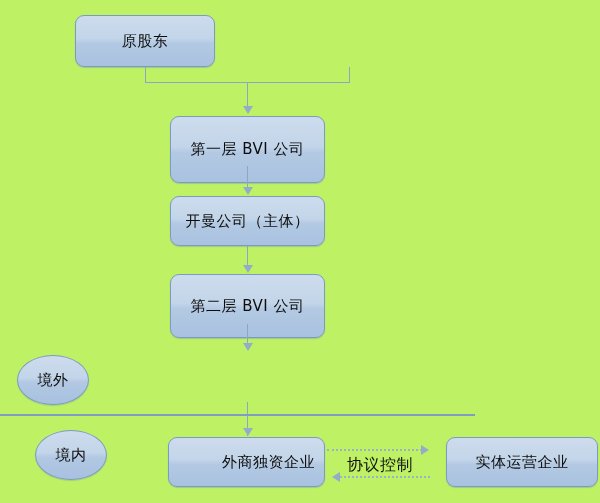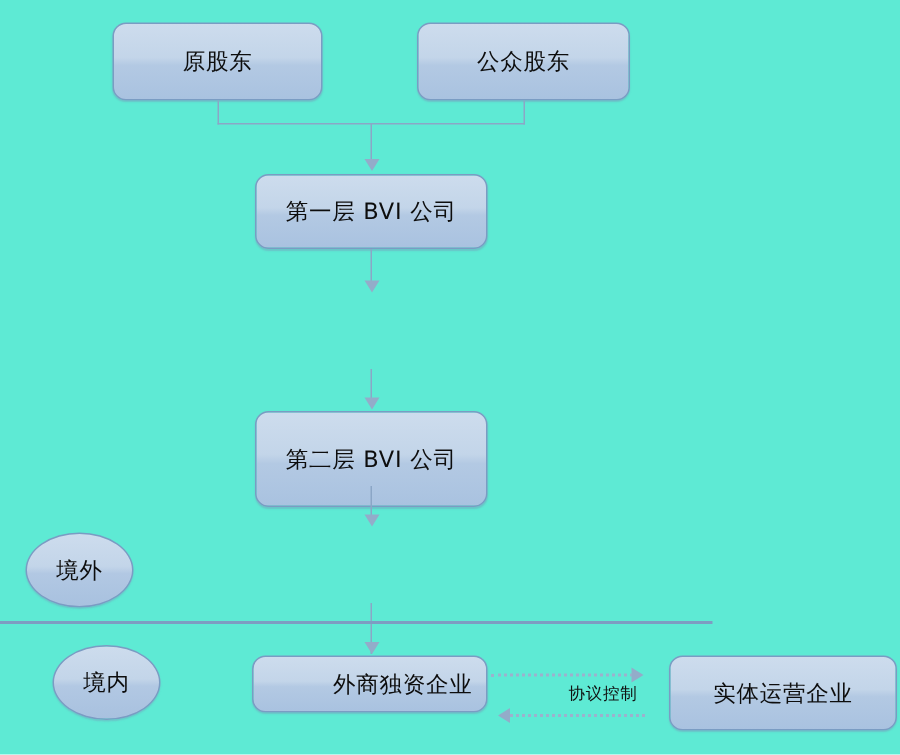--- a/index.html
+++ b/index.html
@@ -8,21 +8,21 @@
     padding: 0;
     background: #ffffff;
   }
   body {
     font-family: "DejaVu Sans", "Liberation Sans", sans-serif;
   }
   #canvas {
     position: relative;
     width: 600px;
     height: 503px;
-    background: #5eead4;
+    background: #bef264;
     overflow: hidden;
   }
 
   
   .node {
     position: absolute;
     box-sizing: border-box;
     border: 1px solid #7a9cc3;
     border-radius: 9px;
     background: linear-gradient(to bottom, #cddced 0%, #c3d5e9 45%, #b3c9e3 55%, #a9c2e0 100%);
@@ -95,53 +95,52 @@
     border-right: 8px solid #93acc9;
   }
   
   .dotline {
     position: absolute;
     height: 0;
     border-top: 2px dotted #9bb2cd;
   }
   .edge-label {
     position: absolute;
-    font-size: 11px;
+    font-size: 16px;
     color: #111111;
     white-space: nowrap;
     letter-spacing: 0.5px;
-    margin-left: 32px;
   }
 </style>
 </head>
 <body>
 
 <div id="canvas">
 
   <div class="node" style="left:75px; top:15px; width:140px; height:52px;">
     <span>原股东</span>
   </div>
 
-  <div class="node" style="left:278px; top:15px; width:142px; height:52px;">
-    <span>公众股东</span>
-  </div>
 
   <div class="vline" style="left:145px; top:67px; height:16px;"></div>
   <div class="vline" style="left:349px; top:67px; height:16px;"></div>
   <div class="hline" style="left:145px; top:82px; width:205px;"></div>
   <div class="vline" style="left:247px; top:82px; height:26px;"></div>
   <div class="arrow-down" style="left:243px; top:106px;"></div>
 
-  <div class="node" style="left:170px; top:116px; width:155px; height:50px;">
+  <div class="node" style="left:170px; top:116px; width:155px; height:67px;">
     <span>第一层 BVI 公司</span>
   </div>
 
   <div class="vline" style="left:247px; top:166px; height:22px;"></div>
   <div class="arrow-down" style="left:243px; top:187px;"></div>
 
+  <div class="node" style="left:170px; top:196px; width:155px; height:50px;">
+    <span>开曼公司（主体）</span>
+  </div>
 
   <div class="vline" style="left:247px; top:246px; height:20px;"></div>
   <div class="arrow-down" style="left:243px; top:265px;"></div>
 
   <div class="node" style="left:170px; top:274px; width:155px; height:64px;">
     <span>第二层 BVI 公司</span>
   </div>
 
   <div class="vline" style="left:247px; top:324px; height:20px;"></div>
   <div class="arrow-down" style="left:243px; top:343px;"></div>
@@ -153,21 +152,21 @@
   <div class="oval" style="left:17px; top:355px; width:72px; height:50px;">
     <span>境外</span>
   </div>
 
   <div class="oval" style="left:35px; top:430px; width:72px; height:50px;">
     <span>境内</span>
   </div>
 
   <div class="divider" style="left:0px; top:414px; width:475px;"></div>
 
-  <div class="node" style="left:168px; top:437px; width:157px; height:38px;padding-left:44px;">
+  <div class="node" style="left:168px; top:437px; width:157px; height:50px;padding-left:44px;">
     <span>外商独资企业</span>
   </div>
 
   <div class="node" style="left:446px; top:437px; width:152px; height:50px;">
     <span>实体运营企业</span>
   </div>
 
   <div class="dotline" style="left:327px; top:449px; width:95px;"></div>
   <div class="arrow-right" style="left:421px; top:445px;"></div>
 

